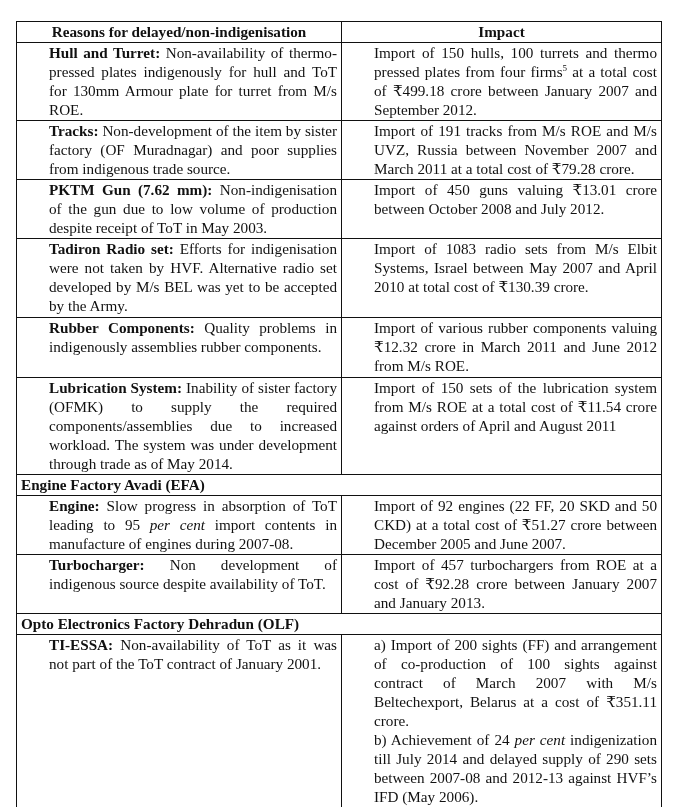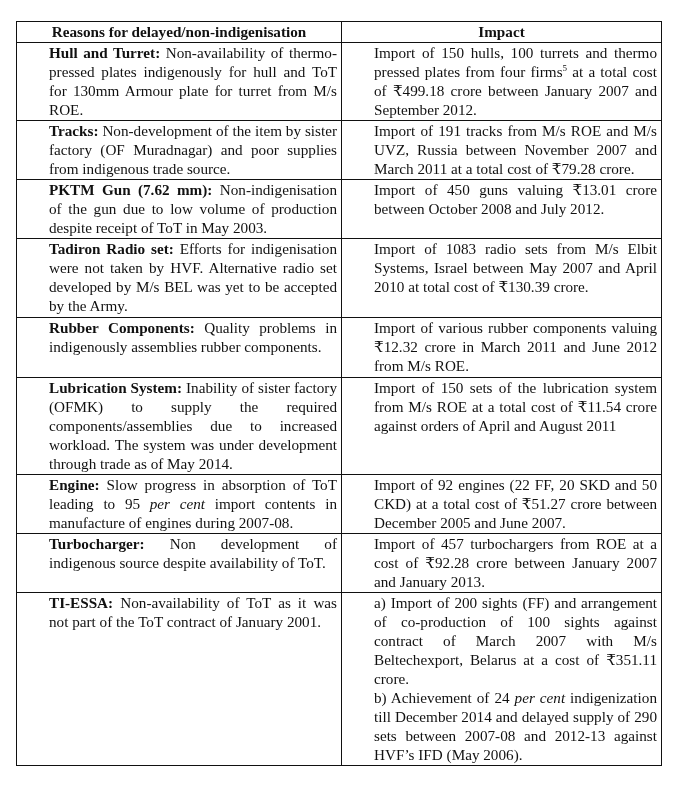--- a/index.html
+++ b/index.html
@@ -52,30 +52,36 @@
     </tr>
     <tr style="height:60px">
       <td class="txt"><span class="lead">Rubber Components:</span><span> Quality problems in indigenously assemblies rubber components.</span></td>
       <td class="txt">Import of various rubber components valuing ₹12.32 crore in March 2011 and June 2012 from M/s ROE.</td>
     </tr>
     <tr style="height:97px">
       <td class="txt"><span class="lead">Lubrication System:</span><span> Inability of sister factory (OFMK) to supply the required components/assemblies due to increased workload. The system was under development through trade as of May 2014.</span></td>
       <td class="txt">Import of 150 sets of the lubrication system from M/s ROE at a total cost of ₹11.54 crore against orders of April and August 2011</td>
     </tr>
 
+    <tr>
+      <td colspan="2" class="section">Engine Factory Avadi (EFA)</td>
+    </tr>
     <tr style="height:57px">
       <td class="txt"><span class="lead">Engine:</span><span> Slow progress in absorption of ToT leading to 95 </span><i>per cent</i><span> import contents in manufacture of engines during 2007-08.</span></td>
       <td class="txt">Import of 92 engines (22 FF, 20 SKD and 50 CKD) at a total cost of ₹51.27 crore between December 2005 and June 2007.</td>
     </tr>
     <tr style="height:56px">
       <td class="txt"><span class="lead">Turbocharger:</span><span> Non development of indigenous source despite availability of ToT.</span></td>
       <td class="txt">Import of 457 turbochargers from ROE at a cost of ₹92.28 crore between January 2007 and January 2013.</td>
     </tr>
 
+    <tr>
+      <td colspan="2" class="section">Opto Electronics Factory Dehradun (OLF)</td>
+    </tr>
     <tr style="height:147px">
       <td class="txt"><span class="lead">TI-ESSA:</span><span> Non-availability of ToT as it was not part of the ToT contract of January 2001.</span></td>
       <td class="txt">
         <span class="para">a) Import of 200 sights (FF) and arrangement of co-production of 100 sights against contract of March 2007 with M/s Beltechexport, Belarus at a cost of ₹351.11 crore.</span>
-        <span class="para"><span>b) Achievement of 24 </span><i>per cent</i><span> indigenization till December 2014 and delayed supply of 290 sets between 2007-08 and 2012-13 against HVF’s IFD (May 2006).</span></span>
+        <span class="para"><span>b) Achievement of 24 </span><i>per cent</i><span> indigenization till July 2014 and delayed supply of 290 sets between 2007-08 and 2012-13 against HVF’s IFD (May 2006).</span></span>
       </td>
     </tr>
   </tbody>
 </table>
 
 </body></html>

